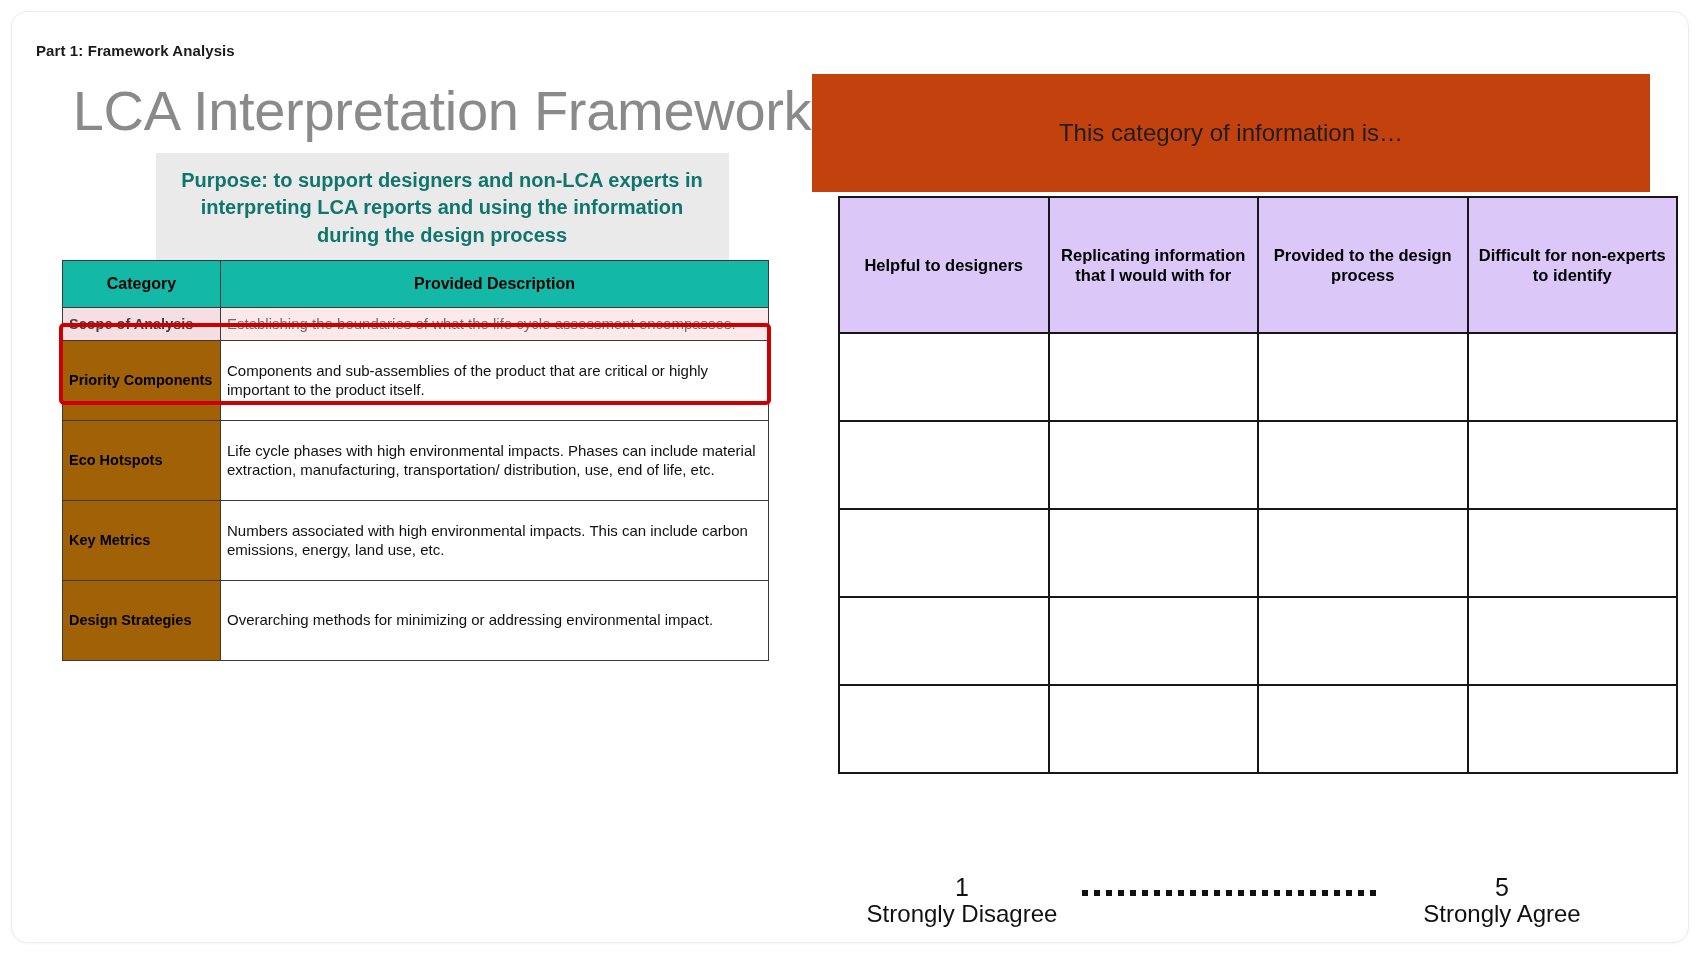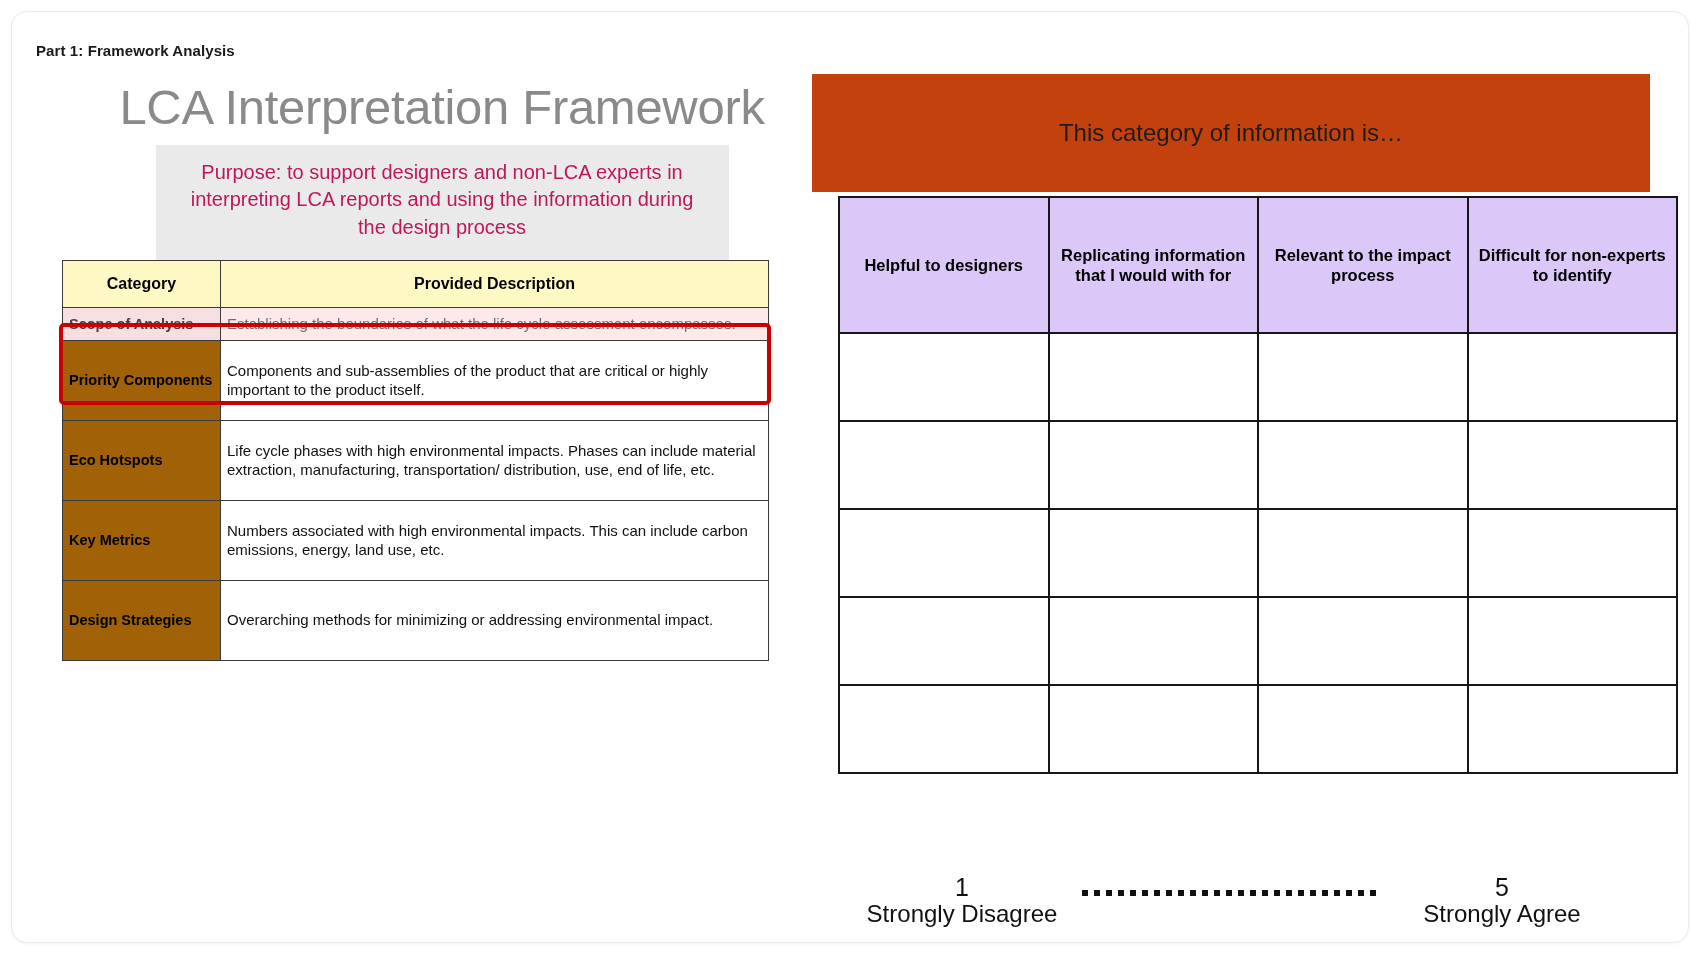--- a/index.html
+++ b/index.html
@@ -39,36 +39,36 @@
 
   
   .left-pane {
     position: absolute;
     left: 40px;
     top: 60px;
     width: 780px;
   }
 
   .framework-title {
-    font-size: 49px;
+    font-size: 56px;
     font-weight: 300;
     color: #8a8a8a;
     text-align: center;
     line-height: 1.12;
     letter-spacing: -0.3px;
     padding: 8px 0 4px 0;
   }
 
   .purpose-box {
     margin: 6px auto 0 auto;
     width: 573px;
     background: #eaeaea;
-    color: #be185d;
+    color: #0f766e;
     font-size: 20px;
-    font-weight: normal;
+    font-weight: bold;
     line-height: 1.38;
     text-align: center;
     padding: 14px 22px 31px 22px;
   }
 
   
   .fw-table {
     position: absolute;
     left: 50px;
     top: 248px;
@@ -77,21 +77,21 @@
     table-layout: fixed;
   }
   .fw-table th, .fw-table td {
     border: 1px solid #3a3a3a;
     vertical-align: middle;
   }
   .fw-table col.c-cat { width: 158px; }
   .fw-table col.c-desc { width: 548px; }
 
   .fw-table thead th {
-    background: #fef9c3;
+    background: #14b8a6;
     color: #000000;
     font-size: 16px;
     font-weight: bold;
     text-align: center;
     height: 47px;
     padding: 4px 8px;
   }
 
   .fw-table tbody td.cat {
     background: #a16207;
@@ -261,21 +261,21 @@
 
   <div class="banner">
     <span class="banner-text">This category of information is…</span>
   </div>
 
   <table class="likert-grid">
     <thead>
       <tr>
         <th>Helpful to designers</th>
         <th>Replicating information that I would with for</th>
-        <th>Relevant to the impact process</th>
+        <th>Provided to the design process</th>
         <th>Difficult for non-experts to identify</th>
       </tr>
     </thead>
     <tbody>
       <tr>
         <td></td>
         <td></td>
         <td></td>
         <td></td>
       </tr>

